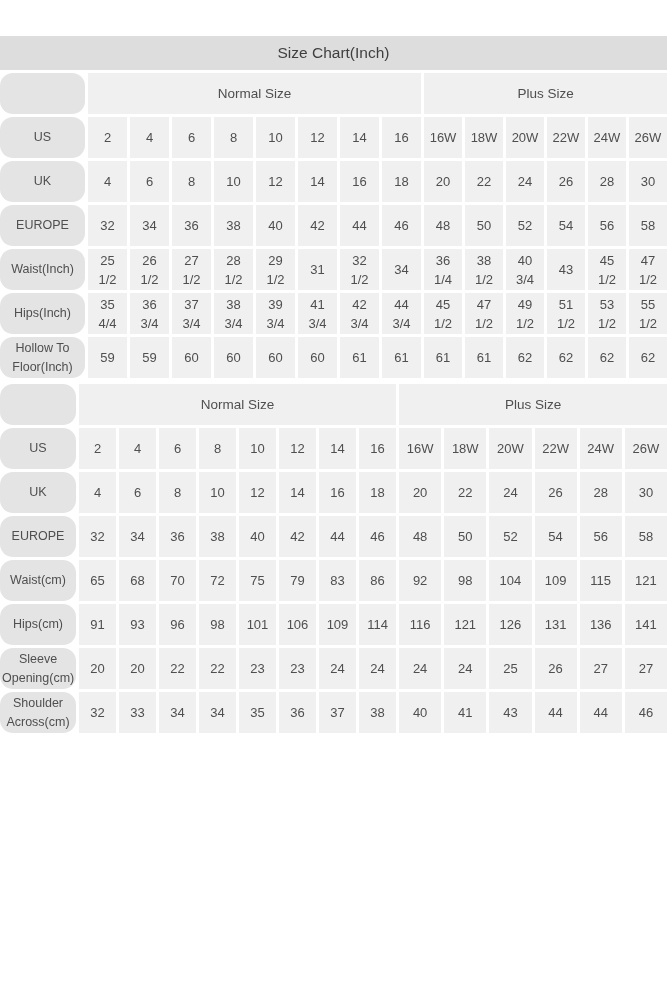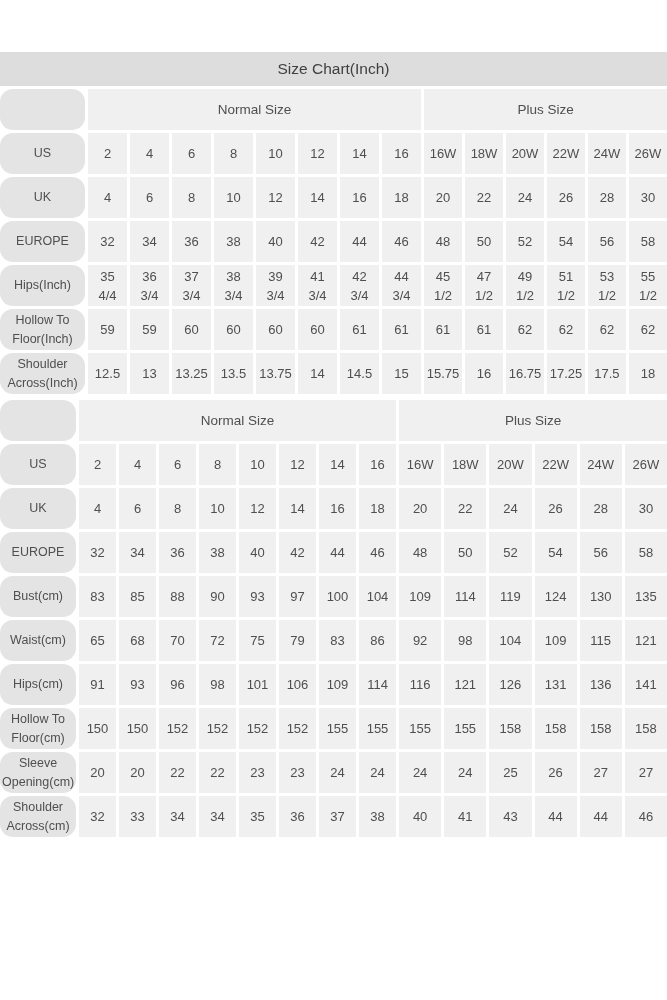--- a/index.html
+++ b/index.html
@@ -6,21 +6,21 @@
     margin: 0;
     padding: 0;
     background: #ffffff;
     font-family: "Liberation Sans", sans-serif;
   }
   .page {
     width: 667px;
     height: 1000px;
     overflow: hidden;
     box-sizing: border-box;
-    padding-top: 52px;
+    padding-top: 36px;
     background: var(--page-bg, #ffffff);
   }
   .title-bar {
     height: 34px;
     line-height: 34px;
     background: var(--title-bar-bg, #dddddd);
     color: var(--title-text, #3f3f3f);
     text-align: center;
     font-size: 15.5px;
   }
@@ -141,20 +141,37 @@
             <td>44</td>
             <td>46</td>
             <td>48</td>
             <td>50</td>
             <td>52</td>
             <td>54</td>
             <td>56</td>
             <td>58</td>
           </tr>
           <tr>
+            <th class="label-cell">Waist(Inch)</th>
+            <td>25 1/2</td>
+            <td>26 1/2</td>
+            <td>27 1/2</td>
+            <td>28 1/2</td>
+            <td>29 1/2</td>
+            <td>31</td>
+            <td>32 1/2</td>
+            <td>34</td>
+            <td>36 1/4</td>
+            <td>38 1/2</td>
+            <td>40 3/4</td>
+            <td>43</td>
+            <td>45 1/2</td>
+            <td>47 1/2</td>
+          </tr>
+          <tr>
             <th class="label-cell">Hips(Inch)</th>
             <td>35 4/4</td>
             <td>36 3/4</td>
             <td>37 3/4</td>
             <td>38 3/4</td>
             <td>39 3/4</td>
             <td>41 3/4</td>
             <td>42 3/4</td>
             <td>44 3/4</td>
             <td>45 1/2</td>
@@ -174,37 +191,20 @@
             <td>60</td>
             <td>61</td>
             <td>61</td>
             <td>61</td>
             <td>61</td>
             <td>62</td>
             <td>62</td>
             <td>62</td>
             <td>62</td>
           </tr>
-          <tr>
-            <th class="label-cell">Shoulder Across(Inch)</th>
-            <td>12.5</td>
-            <td>13</td>
-            <td>13.25</td>
-            <td>13.5</td>
-            <td>13.75</td>
-            <td>14</td>
-            <td>14.5</td>
-            <td>15</td>
-            <td>15.75</td>
-            <td>16</td>
-            <td>16.75</td>
-            <td>17.25</td>
-            <td>17.5</td>
-            <td>18</td>
-          </tr>
         </tbody>
       </table>
   </section>
 
   <section>
     <table class="size-table t1">
         <colgroup>
           <col class="c-label">
           <col class="c-normal">
           <col class="c-normal">
@@ -274,37 +274,20 @@
             <td>44</td>
             <td>46</td>
             <td>48</td>
             <td>50</td>
             <td>52</td>
             <td>54</td>
             <td>56</td>
             <td>58</td>
           </tr>
           <tr>
-            <th class="label-cell">Bust(cm)</th>
-            <td>83</td>
-            <td>85</td>
-            <td>88</td>
-            <td>90</td>
-            <td>93</td>
-            <td>97</td>
-            <td>100</td>
-            <td>104</td>
-            <td>109</td>
-            <td>114</td>
-            <td>119</td>
-            <td>124</td>
-            <td>130</td>
-            <td>135</td>
-          </tr>
-          <tr>
             <th class="label-cell">Waist(cm)</th>
             <td>65</td>
             <td>68</td>
             <td>70</td>
             <td>72</td>
             <td>75</td>
             <td>79</td>
             <td>83</td>
             <td>86</td>
             <td>92</td>
@@ -325,37 +308,20 @@
             <td>109</td>
             <td>114</td>
             <td>116</td>
             <td>121</td>
             <td>126</td>
             <td>131</td>
             <td>136</td>
             <td>141</td>
           </tr>
           <tr>
-            <th class="label-cell">Hollow To Floor(cm)</th>
-            <td>150</td>
-            <td>150</td>
-            <td>152</td>
-            <td>152</td>
-            <td>152</td>
-            <td>152</td>
-            <td>155</td>
-            <td>155</td>
-            <td>155</td>
-            <td>155</td>
-            <td>158</td>
-            <td>158</td>
-            <td>158</td>
-            <td>158</td>
-          </tr>
-          <tr>
             <th class="label-cell">Sleeve Opening(cm)</th>
             <td>20</td>
             <td>20</td>
             <td>22</td>
             <td>22</td>
             <td>23</td>
             <td>23</td>
             <td>24</td>
             <td>24</td>
             <td>24</td>

